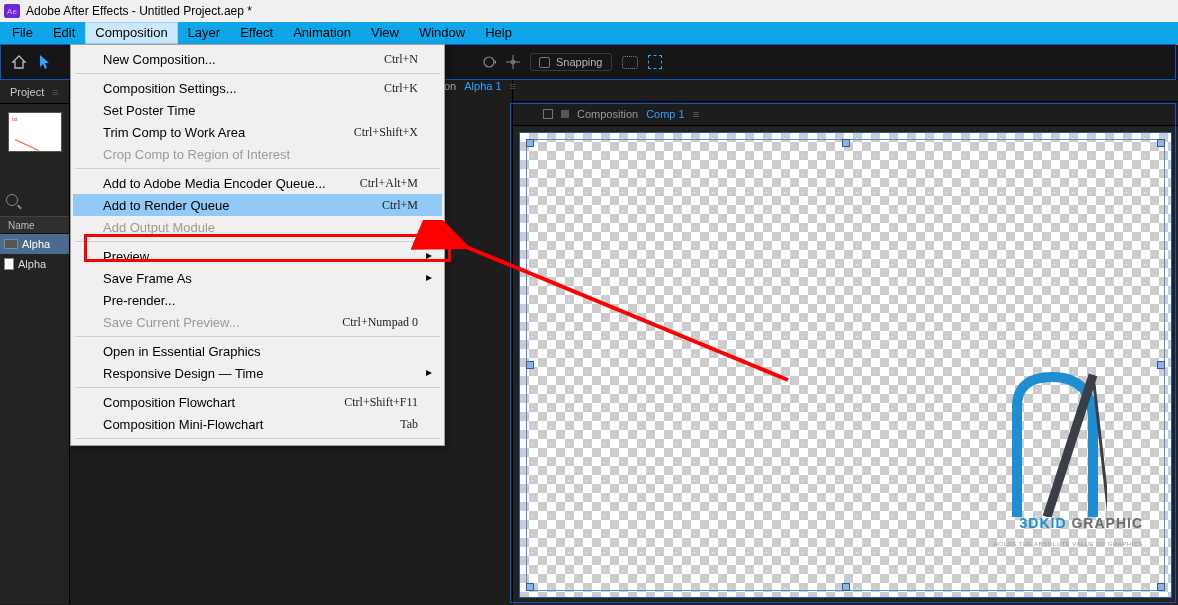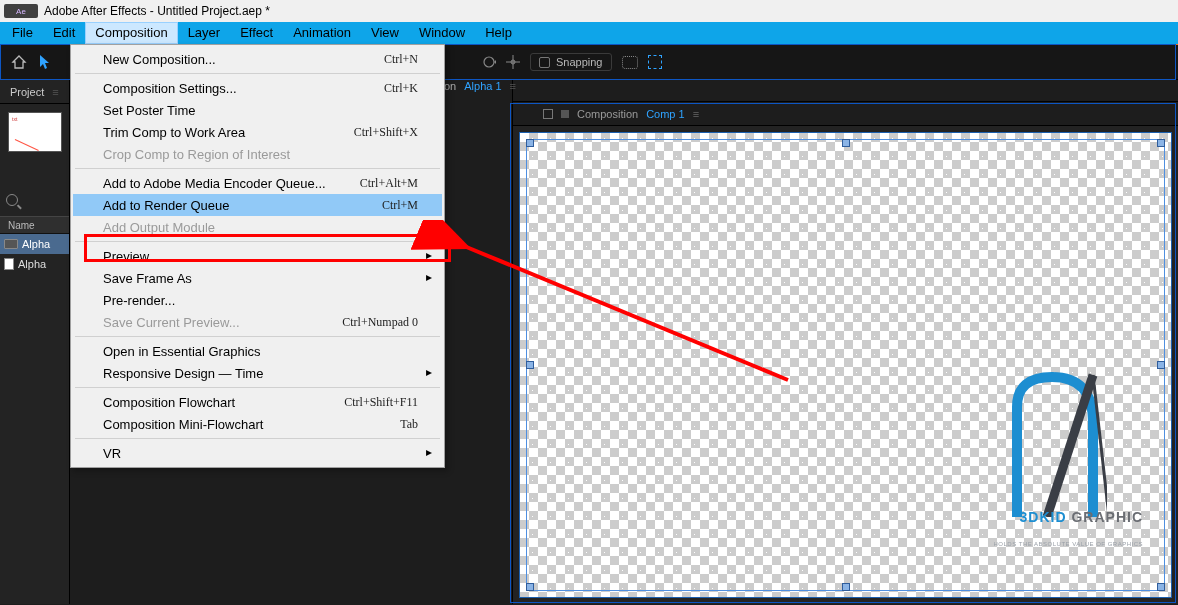--- a/index.html
+++ b/index.html
@@ -1,19 +1,19 @@
 <!DOCTYPE html>
 <html><head>
 <meta charset="utf-8">
 <style>
   * { box-sizing: border-box; margin: 0; padding: 0; font-family: "Segoe UI", Tahoma, sans-serif; }
   html, body { width: 1178px; height: 605px; overflow: hidden; background:#1d1d1d; }
   
   .titlebar { height:22px; background:#f0f0f0; display:flex; align-items:center; padding:0 4px; font-size:12px; color:#000; }
-  .titlebar .ae-logo { width:34px; height:14px; background:#404040; color:#d7b8ff; font-size:8px; font-weight:normal; display:flex; align-items:center; justify-content:center; margin-right:6px; border-radius:2px; }
+  .titlebar .ae-logo { width:16px; height:14px; background:#6d28d9; color:#d7b8ff; font-size:8px; font-weight:normal; display:flex; align-items:center; justify-content:center; margin-right:6px; border-radius:2px; }
   
   .menubar { height:22px; background:#0ea5e9; display:flex; align-items:stretch; font-size:13px; color:#000; padding-left:2px; }
   .menubar .menu-item { padding:3px 10px 3px 10px; cursor:default; }
   .menubar .menu-item.selected { background:#cce8ff; border:1px solid #99d1ff; padding:2px 9px; }
   
   .toolbar { height:36px; background:#161616; border-top:1px solid #f97316; border-bottom:1px solid #000; display:flex; align-items:center; padding:0 8px; }
   .toolbar .tool-home { width:22px; height:22px; display:flex; align-items:center; justify-content:center; color:#ccc; margin-right:4px; }
   .toolbar .tool-arrow { width:22px; height:22px; display:flex; align-items:center; justify-content:center; color:#2fa3ff; margin-right:6px; }
   .toolbar .tool-cluster { margin-left:420px; display:flex; align-items:center; gap:10px; color:#888; font-size:11px; }
   .toolbar .tool-cluster .grp { display:flex; align-items:center; gap:6px; }
@@ -88,21 +88,21 @@
   .handle { position:absolute; width:8px; height:8px; background:#8bb4e6; border:1px solid #2f5d9c; }
   .h-tl{left:6px;top:6px;} .h-tm{left:50%;top:6px;margin-left:-4px;} .h-tr{right:6px;top:6px;}
   .h-ml{left:6px;top:50%;margin-top:-4px;} .h-mr{right:6px;top:50%;margin-top:-4px;}
   .h-bl{left:6px;bottom:6px;} .h-bm{left:50%;bottom:6px;margin-left:-4px;} .h-br{right:6px;bottom:6px;}
   .selbox { position:absolute; left:6px; top:6px; right:6px; bottom:6px; border:1px solid #4f8fe0; }
   
   .logo { position:absolute; right:28px; bottom:44px; width:200px; height:200px; }
   .logo .dstroke {
     position:absolute; width:110px; height:150px; right:36px; bottom:36px;
   }
-  .logo .caption1 { position:absolute; right:0; bottom:28px; font-size:14px; letter-spacing:1px; color:#6a6d73; font-weight:600;}
+  .logo .caption1 { position:absolute; right:0; bottom:22px; font-size:14px; letter-spacing:1px; color:#6a6d73; font-weight:600;}
   .logo .caption1 b { color:#1d8ed1; }
   .logo .caption2 { position:absolute; right:0; bottom:6px; font-size:6px; letter-spacing:.5px; color:#9aa0a8; }
   
   .blue-frame { position:absolute; left:0px; top:44px; width:1176px; height:36px; border:1px solid #0d56c4; pointer-events:none; z-index:5;}
   .blue-frame2 { position:absolute; left:510px; top:103px; width:666px; height:500px; border:1px solid #0d56c4; pointer-events:none; z-index:5;}
 </style>
 </head>
 <body>
 
 <div class="titlebar">
@@ -288,23 +288,20 @@
     <div class="sep"></div>
     <div class="mitem">
       <span>Composition Flowchart</span>
       <span class="short">Ctrl+Shift+F11</span>
     </div>
     <div class="mitem">
       <span>Composition Mini-Flowchart</span>
       <span class="short">Tab</span>
     </div>
     <div class="sep"></div>
-    <div class="mitem sub">
-      <span>VR</span>
-    </div>
   </div>
 
 <div class="red-box"></div>
 
 <svg class="arrow-svg" width="740" height="220">
   <defs>
     <marker id="ah" markerWidth="14" markerHeight="12" refX="2" refY="6" orient="auto">
       <path d="M14 0 L0 6 L14 12 Z" fill="#ff0000"></path>
     </marker>
   </defs>

